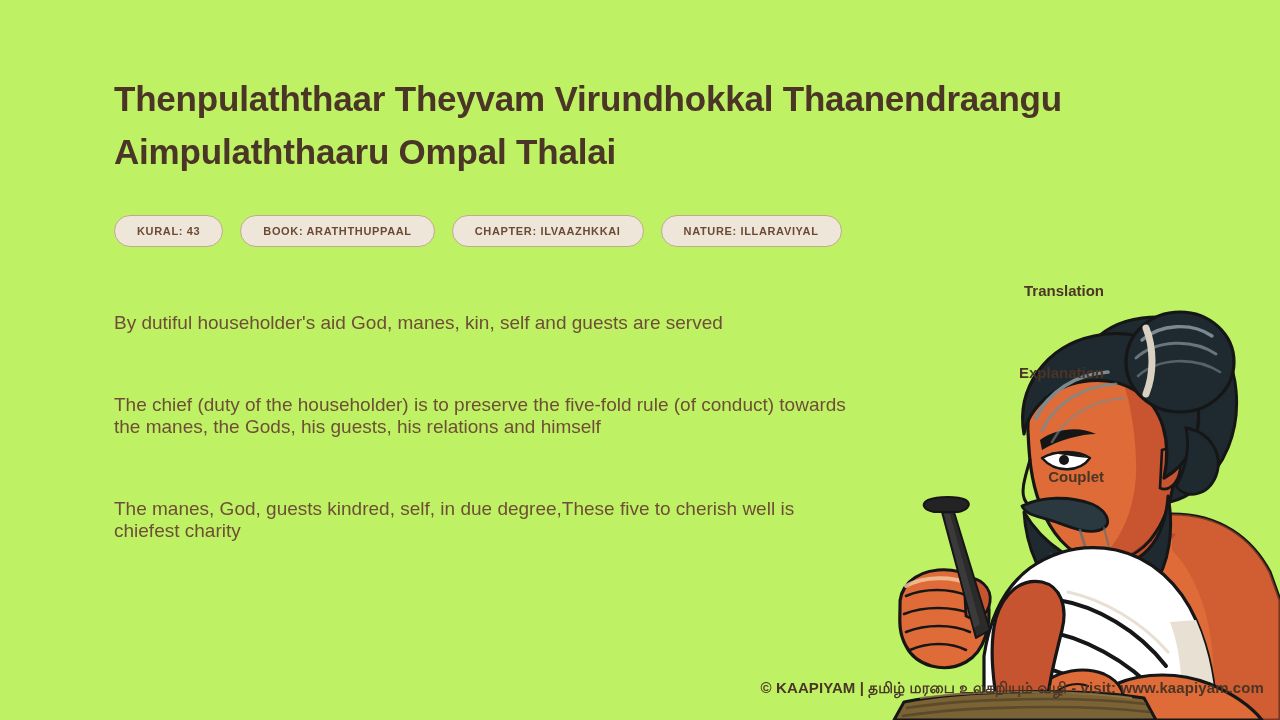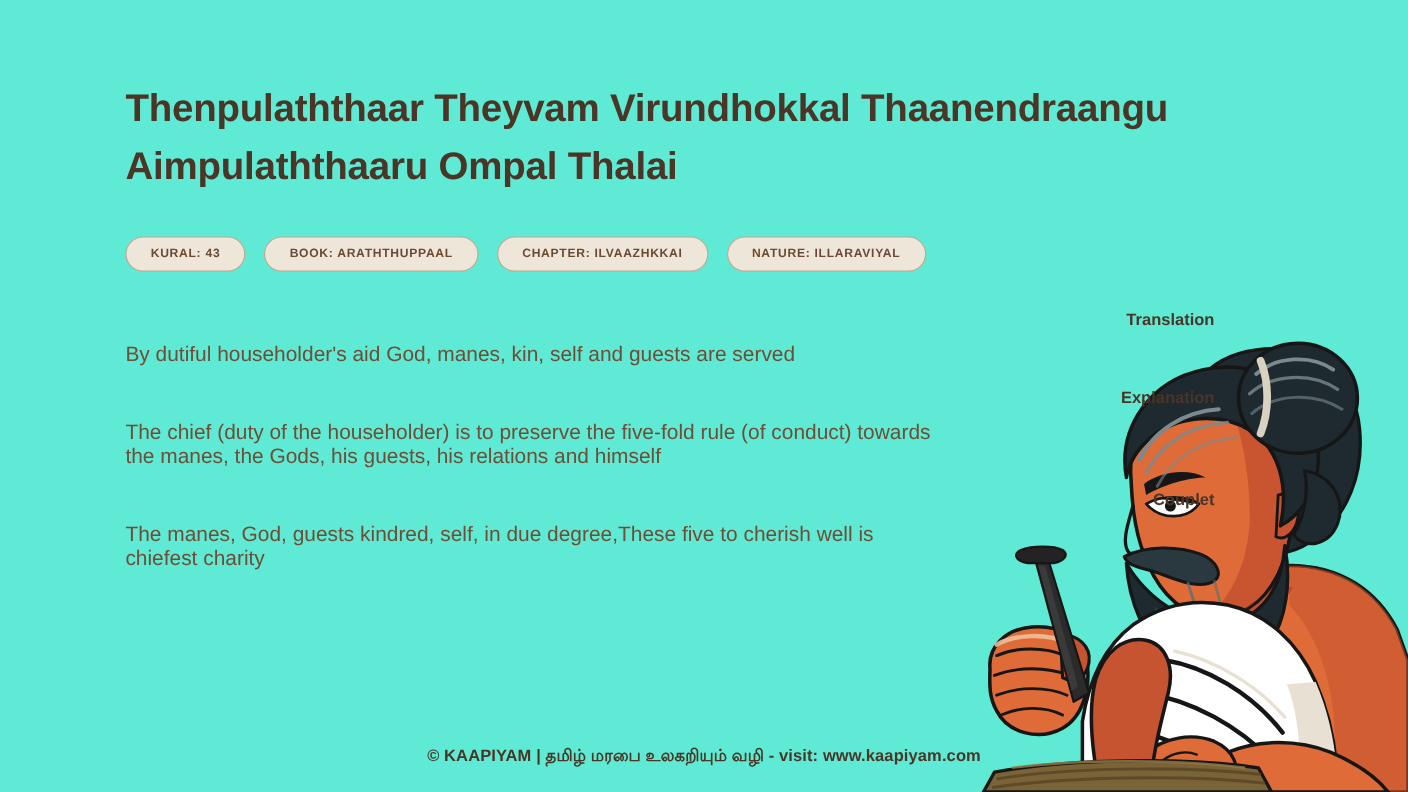--- a/index.html
+++ b/index.html
@@ -12,21 +12,21 @@
 
   body {
     background: #EDE1D3;
     font-family: "Liberation Sans", sans-serif;
     position: relative;
   }
 
   #card {
     position: absolute;
     inset: 0;
-    background: #5eead4;
+    background: #bef264;
   }
 
   
   #illustration {
     position: absolute;
     right: 0;
     bottom: 0;
     width: 400px;
     height: 420px;
     pointer-events: none;
@@ -65,21 +65,21 @@
     display: flex;
     align-items: center;
     justify-content: center;
     font-size: 11px;
     font-weight: bold;
     letter-spacing: 0.65px;
     color: #6B4A33;
     white-space: nowrap;
   }
 
-  .section { margin-top: 18px; }
+  .section { margin-top: 29px; }
   .section.first { margin-top: 34px; }
 
   .section-heading {
     font-size: 15px;
     font-weight: bold;
     color: #4A3526;
     line-height: 20px;
     text-align: right;
   }
 
@@ -87,23 +87,23 @@
     margin-top: 11px;
     font-size: 19px;
     line-height: 22px;
     color: #6E4E36;
     max-width: 740px;
   }
 
   #footer {
     position: absolute;
     left: 0;
-    right: 0;
+    right: 16px;
     top: 679px;
-    text-align: center;
+    text-align: right;
     font-size: 15px;
     font-weight: bold;
     color: #4A3526;
     letter-spacing: 0.1px;
   }
 </style>
 </head>
 <body>
 
 <div id="card">

